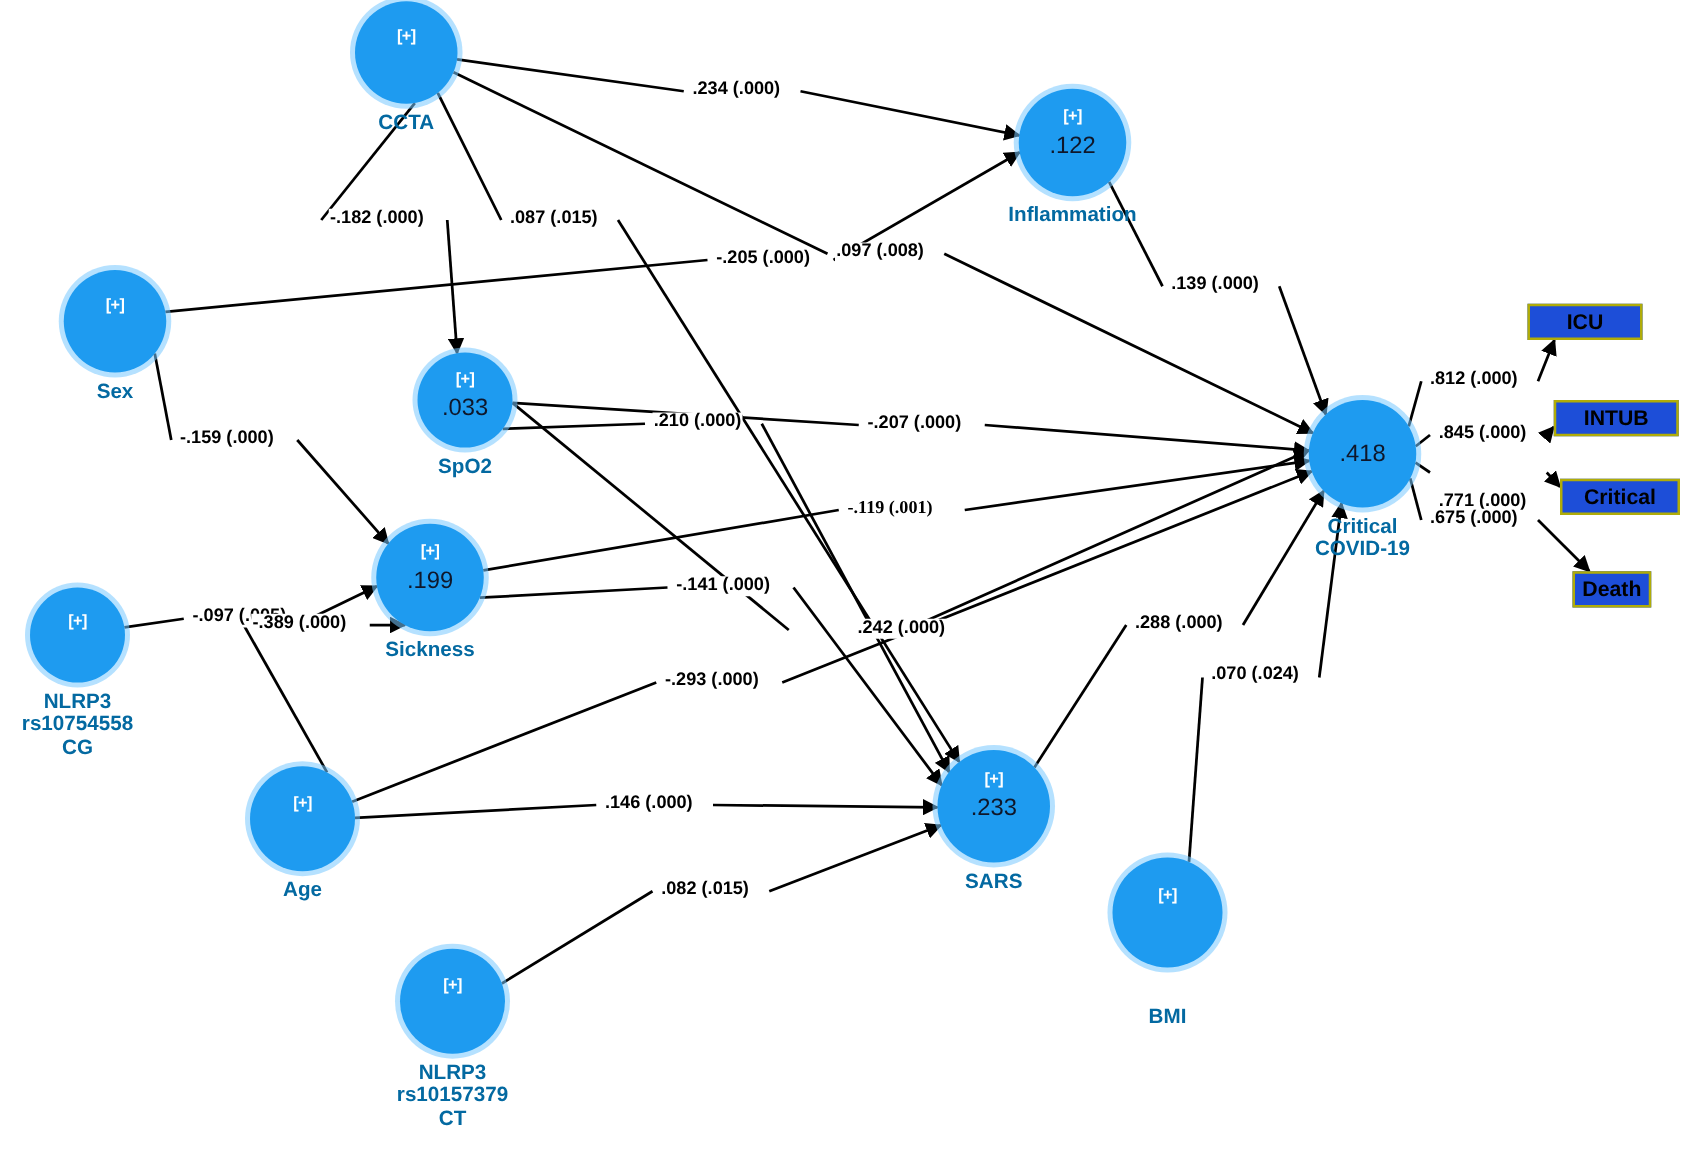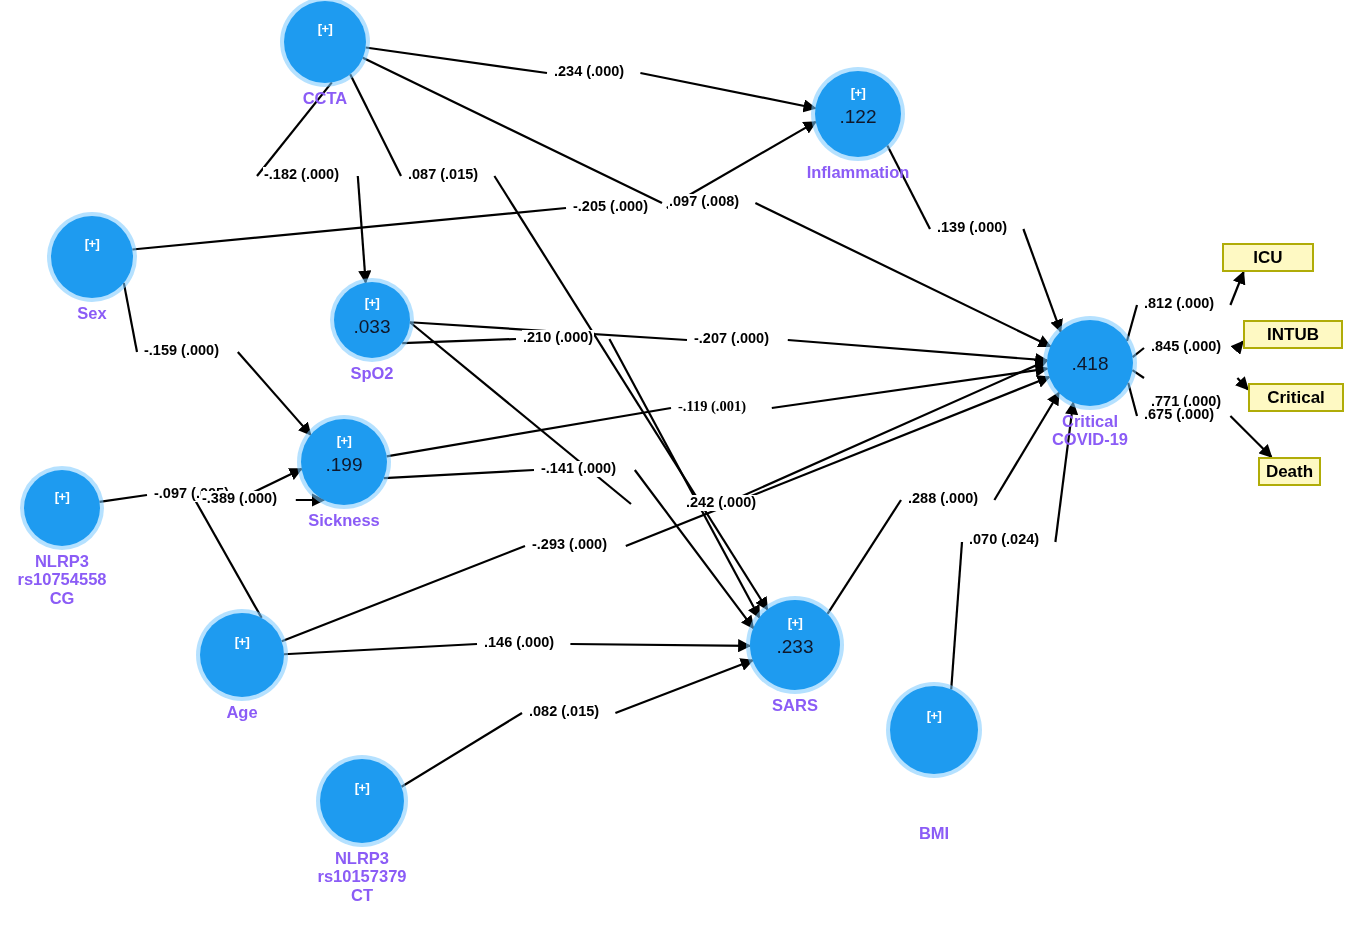--- a/index.html
+++ b/index.html
@@ -53,30 +53,30 @@
     text-align: center;
   }
   .node.novalue .plus { margin-top: 26%; }
   .node.onlyvalue {
     justify-content: center;
   }
   .node.onlyvalue .val { margin-top: 0; }
   .nodelabel {
     position: absolute;
     text-align: center;
-    color: #8b5cf6;
+    color: #0369a1;
     font-size: 16.5px;
     font-weight: 700;
     line-height: 1.12;
     white-space: pre;
     pointer-events: none;
   }
   .ybox {
     position: absolute;
-    background: #fef9c3;
+    background: #1d4ed8;
     border: 2px solid #B0AC08;
     color: #000000;
     font-size: 17px;
     font-weight: 700;
     display: flex;
     align-items: center;
     justify-content: center;
     box-sizing: border-box;
   }
   .elabel {
@@ -196,21 +196,21 @@
       <div class="nodelabel" style="left: -48px; width: 220px; top: 552px;">NLRP3
 rs10754558
 CG</div>
       <div class="nodelabel" style="left: 234px; width: 220px; top: 511px;">Sickness</div>
       <div class="nodelabel" style="left: 132px; width: 220px; top: 703px;">Age</div>
       <div class="nodelabel" style="left: 252px; width: 220px; top: 849px;">NLRP3
 rs10157379
 CT</div>
       <div class="nodelabel" style="left: 748px; width: 220px; top: 163px;">Inflammation</div>
       <div class="nodelabel" style="left: 685px; width: 220px; top: 696px;">SARS</div>
-      <div class="nodelabel" style="left: 824px; width: 220px; top: 824px;">BMI</div>
+      <div class="nodelabel" style="left: 824px; width: 220px; top: 804px;">BMI</div>
       <div class="nodelabel" style="left: 980px; width: 220px; top: 412px;">Critical
 COVID-19</div>
     </div>
   <div id="indicators-layer">
       <div class="ybox" style="left: 1222px; top: 243px; width: 92px; height: 29px;">ICU</div>
       <div class="ybox" style="left: 1243px; top: 320px; width: 100px; height: 29px;">INTUB</div>
       <div class="ybox" style="left: 1248px; top: 383px; width: 96px; height: 29px;">Critical</div>
       <div class="ybox" style="left: 1258px; top: 457px; width: 63px; height: 29px;">Death</div>
     </div>
   <div id="edgelabels-layer">

